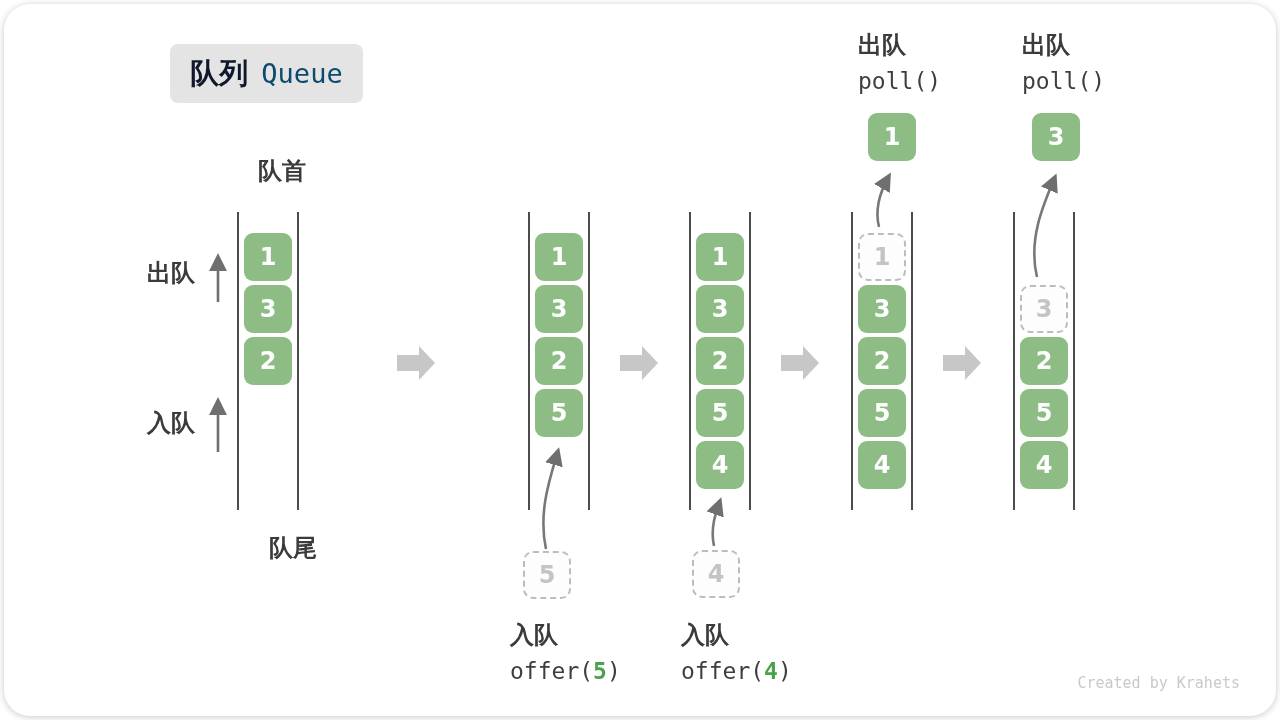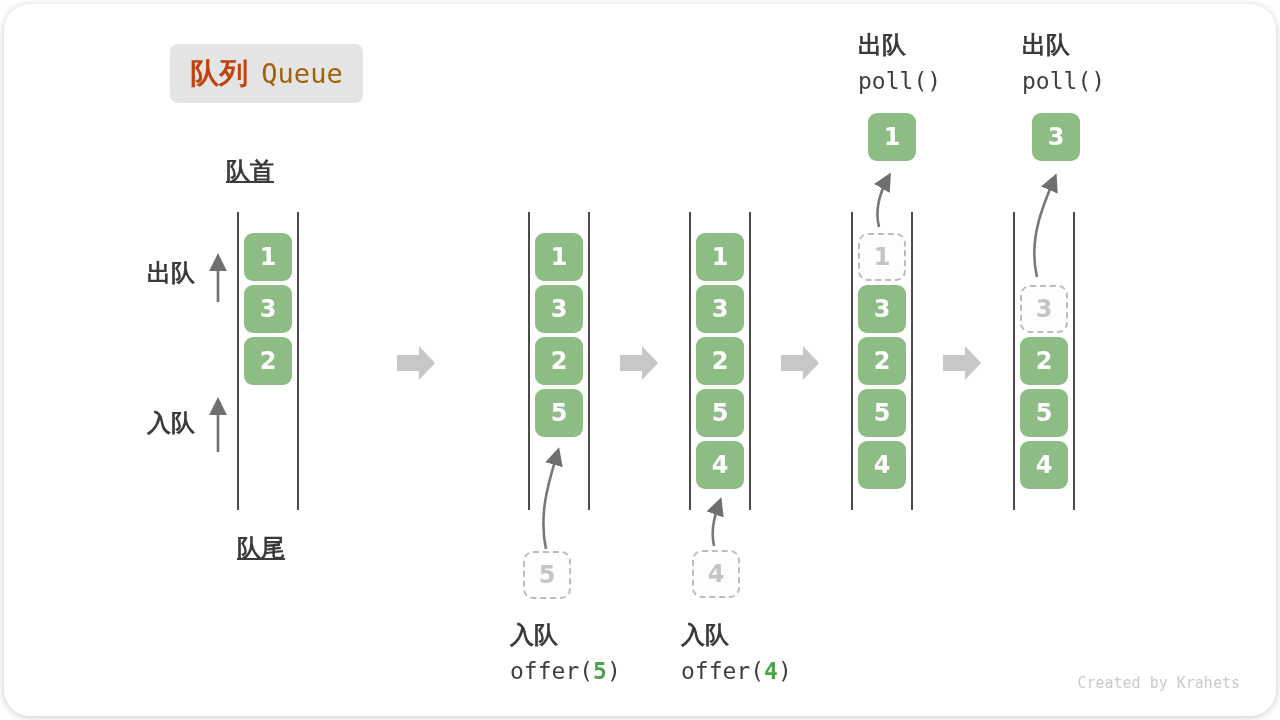--- a/index.html
+++ b/index.html
@@ -13,28 +13,28 @@
     box-shadow:0 1px 7px rgba(0,0,0,0.22);
     z-index:0;
   }
   .layer{position:absolute;left:0;top:0;width:1280px;height:720px;z-index:2;}
 
   .badge{
     position:absolute;left:170px;top:44px;width:193px;height:59px;
     background:#e4e4e4;border-radius:8px;
     display:flex;align-items:center;justify-content:center;gap:13px;
   }
-  .badge .zh{font-weight:bold;font-size:29px;color:#c2410c;}
-  .badge .en{font-family:"DejaVu Sans Mono", monospace;font-size:27px;color:#a16207;}
+  .badge .zh{font-weight:bold;font-size:29px;color:#0f172a;}
+  .badge .en{font-family:"DejaVu Sans Mono", monospace;font-size:27px;color:#0c4a6e;}
 
   .cjk{font-weight:bold;font-size:24px;color:#3b3b3b;}
   .mono{font-family:"DejaVu Sans Mono", monospace;font-size:23px;color:#3e3e3e;}
 
   .pos{position:absolute;}
-  .center{text-align:left;text-decoration:underline;}
+  .center{text-align:right;}
 
   .queue{position:absolute;top:212px;width:62px;height:298px;}
   .rail{position:absolute;top:0;width:2px;height:100%;background:#4b4b4b;}
   .rail.l{left:0;}
   .rail.r{right:0;}
 
   .cell{
     position:absolute;left:7px;width:48px;height:48px;border-radius:9px;
     background:#8dbd85;color:#ffffff;
     display:flex;align-items:center;justify-content:center;

